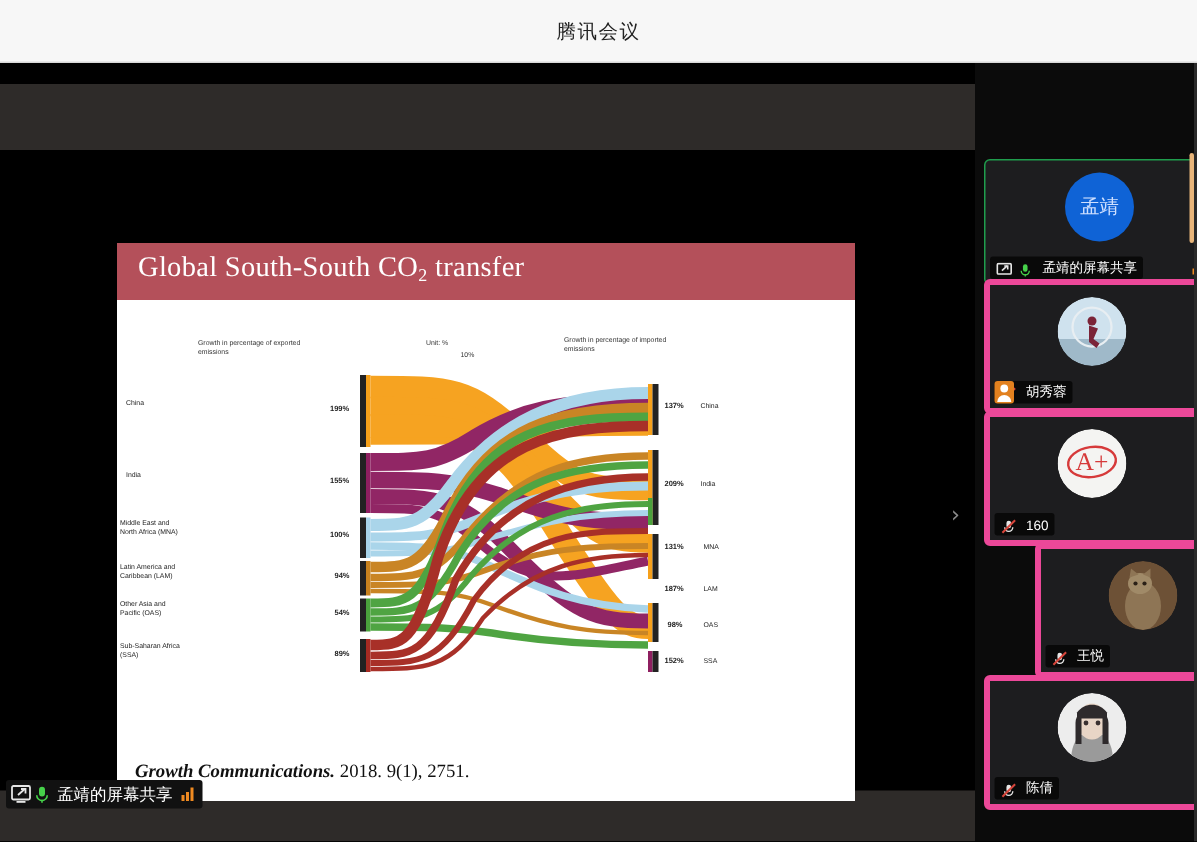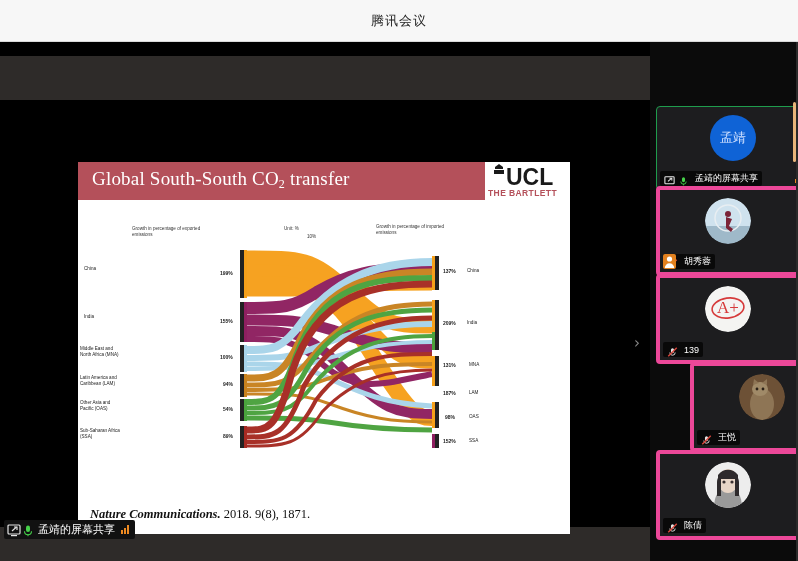--- a/index.html
+++ b/index.html
@@ -72,28 +72,20 @@
     <div class="title">腾讯会议</div>
   </div>
 
   <div class="stage">
     <div class="stage-top"></div>
     <div class="stage-bot"></div>
 
     <div class="slide">
       <div class="slide-head">
         <div class="h-title"><span>Global South-South CO</span><sub>2</sub><span> transfer</span></div>
-        <div class="ucl">
-          <svg class="mark" viewBox="0 0 77 24">
-            <path d="M6 3 L10 0 L14 3 L14 5 L6 5 Z" fill="#1a1a1a"></path>
-            <rect x="5" y="6" width="10" height="4" fill="#1a1a1a"></rect>
-            <text x="17" y="21" font-family="Liberation Sans, sans-serif" font-size="23" font-weight="bold" fill="#1a1a1a">UCL</text>
-          </svg>
-          <div class="bart">THE BARTLETT</div>
-        </div>
       </div>
 
 
       <div class="figure">
         <svg viewBox="0 0 400 205" width="400" height="205">
           <defs>
             <style>
               .fl{fill:none;stroke-linecap:butt;}
             </style>
           </defs>
@@ -194,21 +186,21 @@
         <div class="pct" style="left:311px;top:146px;">187%</div>
         <div class="ax-lbl" style="left:337px;top:146px;">LAM</div>
         <div class="pct" style="left:313px;top:170px;">98%</div>
         <div class="ax-lbl" style="left:337px;top:170px;">OAS</div>
         <div class="pct" style="left:311px;top:194px;">152%</div>
         <div class="ax-lbl" style="left:337px;top:194px;">SSA</div>
       </div>
 
       <div class="source">
         <br>
-        <span class="j">Nature Communications.</span><span> 2018. 9(8), 1871.</span>
+        <span class="j">Growth Communications.</span><span> 2018. 9(1), 2751.</span>
       </div>
     </div>
 
     <div class="chev">›</div>
 
     <div class="sharebar">
       <span class="mini-ic">
         <svg viewBox="0 0 14 13" width="14" height="13">
             <rect x="1" y="1" width="12" height="9" rx="1" fill="none" stroke="#e6e6e6" stroke-width="1.2"></rect>
             <path d="M5 7 L9.5 3" stroke="#e6e6e6" stroke-width="1.2" fill="none"></path>
@@ -307,21 +299,21 @@
         </g>
       </svg>
       <div class="namebar">
         <span class="mini-ic">
           <svg viewBox="0 0 14 13" width="11" height="10">
               <rect x="5" y="1.5" width="4" height="6.5" rx="2" fill="#e6e6e6"></rect>
               <path d="M3.5 7.2 a3.5 3.5 0 0 0 7 0" fill="none" stroke="#e6e6e6" stroke-width="1.2"></path>
               <line x1="1.5" y1="12" x2="12.5" y2="1" stroke="#d8463c" stroke-width="1.8"></line>
             </svg>
         </span>
-        <span class="nm">139</span>
+        <span class="nm">160</span>
       </div>
     </div>
 
     <div class="tile" style="top:320px;margin-left:34px;">
       <svg class="av" viewBox="0 0 46 46">
         <defs>
             <clipPath id="c3">
               <circle cx="23" cy="23" r="23"></circle>
             </clipPath>
           </defs>

